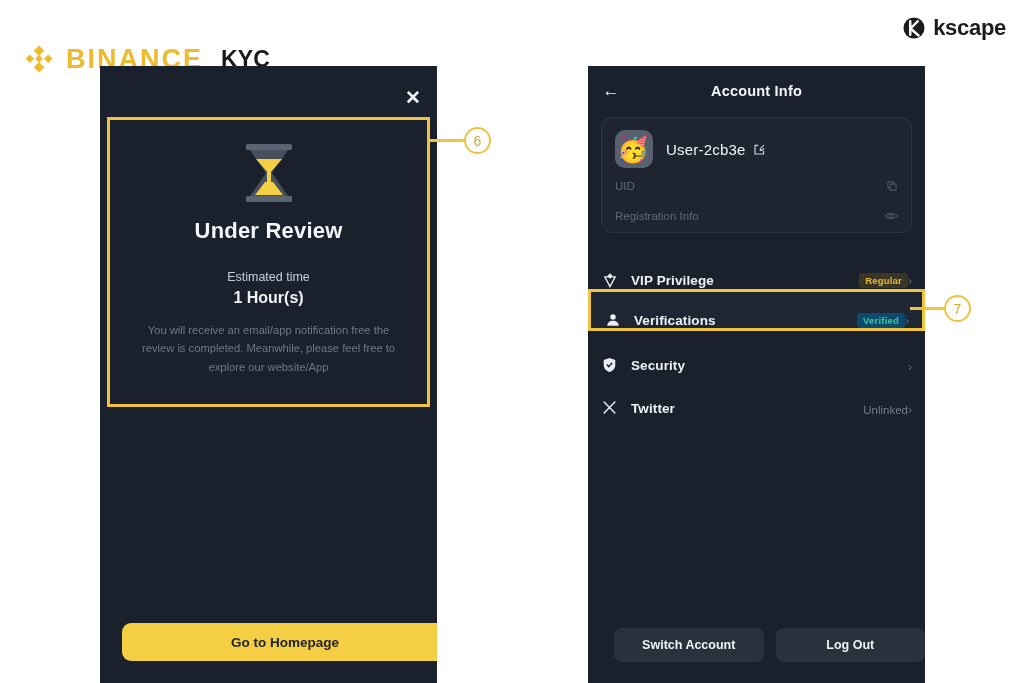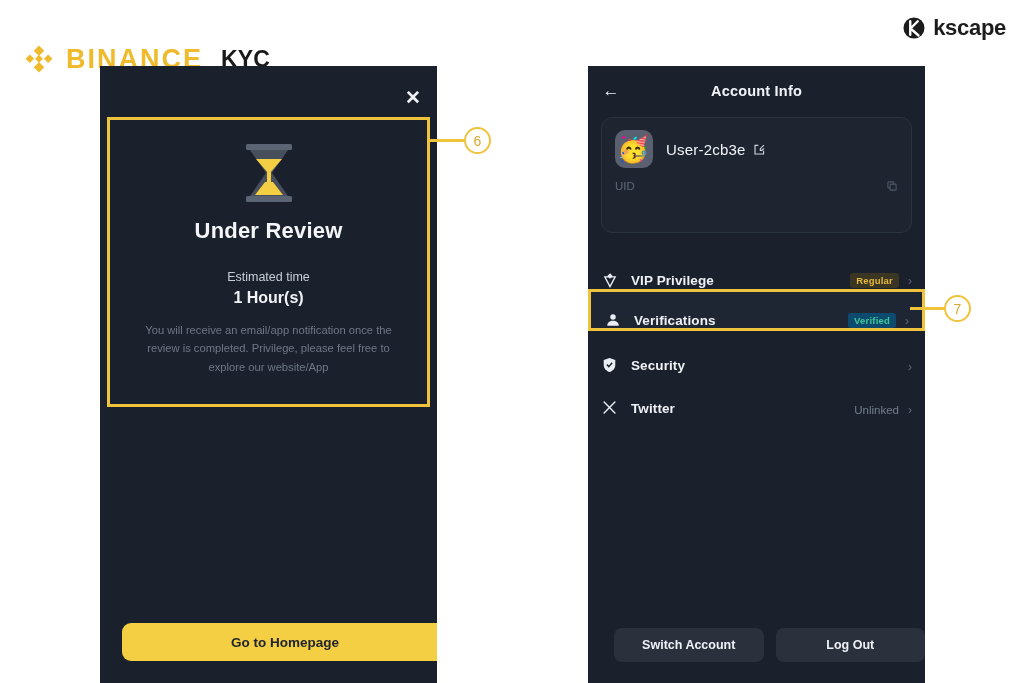--- a/index.html
+++ b/index.html
@@ -125,21 +125,21 @@
   }
   .menu-row.highlighted {
     border: 3px solid #F0C33C; height: 42px; margin: 0;
     background: #1f2633;
   }
   .m-icon {
     width: 17px; height: 17px; margin-right: 13px; color: #eaeef4;
     display: flex; align-items: center; justify-content: center;
   }
   .m-label { font-size: 13.5px; font-weight: bold; color: #eef1f6; letter-spacing: .1px; }
-  .m-right { margin-left: auto; display: flex; align-items: center; gap: 9px; }
+  .m-right { margin-left: auto; display: flex; align-items: center; }
   .badge {
     font-size: 9.5px; font-weight: bold; padding: 2px 6px; border-radius: 3px;
     letter-spacing: .2px;
   }
   .badge-regular { color: #E6B93A; background: #3a3623; }
   .badge-verified { color: #3fc79a; background: #0c4a6e; }
   .m-status { font-size: 11.5px; color: #737d8d; }
   .chev { color: #5d6779; font-size: 12px; line-height: 1; }
 
   .bottom-btns {
@@ -204,21 +204,21 @@
           <rect x="6" y="54" width="46" height="6" rx="1.5" fill="#5a6473"></rect>
           <path d="M10 8 L48 8 L32 31 L48 54 L10 54 L26 31 Z" fill="#474f5d"></path>
           <path d="M16 17 L42 17 L30 31 L28 31 Z" fill="#F4CE43"></path>
           <rect x="27" y="29" width="4" height="12" fill="#F4CE43"></rect>
           <path d="M15 53 L43 53 L33 40 L25 40 Z" fill="#F4CE43"></path>
         </svg>
       </div>
       <div class="review-title">Under Review</div>
       <div class="review-est">Estimated time</div>
       <div class="review-hours">1 Hour(s)</div>
-      <div class="review-desc">You will receive an email/app notification once the review is completed. Privilege, please feel free to explore our website/App</div>
+      <div class="review-desc">You will receive an email/app notification free the review is completed. Meanwhile, please feel free to explore our website/App</div>
     </div>
 
     <button class="homepage-btn">Go to Homepage</button>
   </div>
 
   <div class="phone phone-right">
 
     <div class="r-header">
       <div class="back-arrow">←</div>
       <div class="r-title">Account Info</div>
@@ -237,20 +237,29 @@
       </div>
       <div class="profile-row">
         <span class="profile-row-label">UID</span>
         <span class="profile-row-icon">
           <svg width="12" height="12" viewBox="0 0 16 16" fill="none" stroke="currentColor" stroke-width="1.4">
             <rect x="2.5" y="2.5" width="8" height="8" rx="1"></rect>
             <rect x="5.5" y="5.5" width="8" height="8" rx="1" fill="#1e2531"></rect>
           </svg>
         </span>
       </div>
+      <div class="profile-row">
+        <span class="profile-row-label">Registration Info</span>
+        <span class="profile-row-icon">
+          <svg width="14" height="14" viewBox="0 0 18 18" fill="none" stroke="currentColor" stroke-width="1.4">
+            <path d="M1.5 9 C4 5 14 5 16.5 9 C14 13 4 13 1.5 9 Z"></path>
+            <circle cx="9" cy="9" r="2.2"></circle>
+          </svg>
+        </span>
+      </div>
     </div>
 
     <div class="menu">
 
       <div class="menu-row">
         <span class="m-icon">
           <svg width="16" height="16" viewBox="0 0 18 18" fill="currentColor">
             <path d="M9 1.5 L12 4.5 L9 7.5 L6 4.5 Z"></path>
             <path d="M3.2 5.5 L14.8 5.5 L9 16.5 Z" fill="none" stroke="currentColor" stroke-width="1.5"></path>
           </svg>

